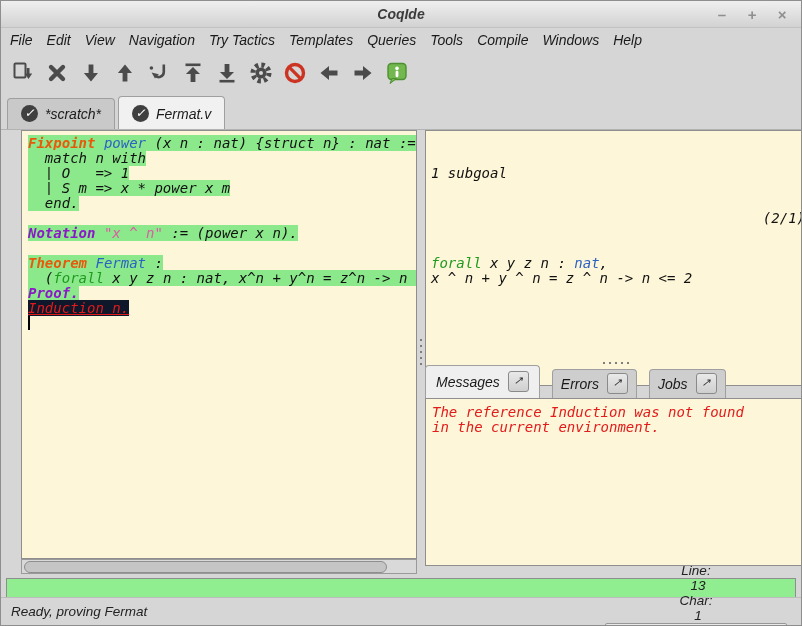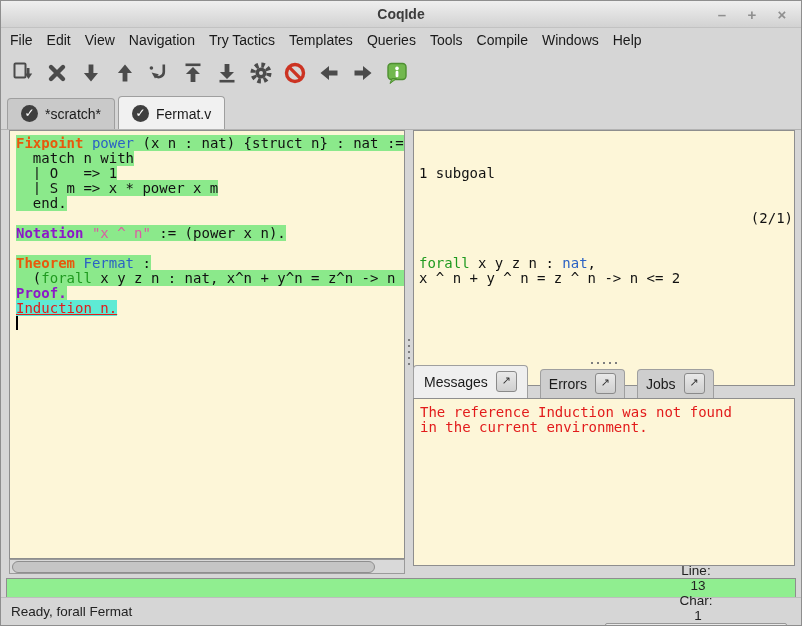--- a/index.html
+++ b/index.html
@@ -1,18 +1,18 @@
 <!DOCTYPE html>
 <html><head>
 <meta charset="utf-8">
 <style>
   html,body{margin:0;padding:0;background:#bfbfbf;}
   .window{position:relative;width:802px;height:626px;background:#d6d6d6;
     border:1px solid #8e8e8e;box-sizing:border-box;overflow:hidden;
-    font-family:"Liberation Sans",sans-serif;color:#1a1a1a;}
+    font-family:"Liberation Sans",sans-serif;color:#1a1a1a;font-style:italic;}
   
   .titlebar{position:absolute;top:0;left:0;right:0;height:26px;
     background:linear-gradient(#efefef,#d2d2d2);border-bottom:1px solid #c2c2c2;
     display:flex;align-items:center;justify-content:center;}
   .title{font-size:14px;font-weight:bold;color:#3c3c3c;}
   .win-controls{position:absolute;right:8px;top:0;height:26px;display:flex;gap:8px;align-items:center;}
   .win-btn{width:22px;height:22px;display:flex;align-items:center;justify-content:center;
     color:#8f8f8f;font-size:15px;font-weight:bold;cursor:default;}
   
   .menubar{position:absolute;top:26px;left:0;right:0;height:26px;display:flex;
@@ -26,30 +26,30 @@
   
   .tabbar{position:absolute;top:93px;left:0;right:0;height:35px;display:flex;
     align-items:flex-end;padding:0 0 0 6px;border-bottom:1px solid #b3b3b3;}
   .doc-tab{display:flex;align-items:center;gap:7px;padding:6px 13px 7px;margin-right:3px;
     background:#c9c9c9;border:1px solid #9f9f9f;border-bottom:none;
     border-radius:4px 4px 0 0;font-size:14px;}
   .doc-tab.active{background:#f1f1f1;padding-top:8px;}
   .check-badge{width:17px;height:17px;border-radius:50%;background:#3f3f3f;color:#fff;
     font-size:12px;line-height:17px;text-align:center;flex:0 0 17px;}
   
-  .main{position:absolute;top:128px;left:0;right:0;height:446px;}
+  .main{position:absolute;top:128px;left:12px;right:0;height:446px;}
   .pane{position:absolute;background:#FDF6D8;border:1px solid #8e8e8e;box-sizing:border-box;
     font-family:"DejaVu Sans Mono",monospace;font-size:14px;line-height:15px;
     white-space:pre;overflow:hidden;color:#111;}
   .code-pane{left:8px;top:1px;width:396px;height:429px;padding:5px 0 0 6px;}
   .goal-pane{left:412px;top:1px;width:382px;height:256px;padding:5px 11px 0 5px;}
   .msg-pane{left:412px;top:269px;width:382px;height:168px;padding:6px 0 0 6px;}
   .code-line{min-height:15px;}
   .hl-processed{background:#8BE98B;}
-  .hl-error{background:#5eead4;margin-top:41px;}
+  .hl-error{background:#0f172a;margin-top:41px;}
   .c-vernac{color:#E8590C;font-weight:bold;}
   .c-name{color:#2B62C4;}
   .c-purple{color:#8C18C8;font-weight:bold;}
   .c-string{color:#DB5DA2;}
   .c-gkw{color:#1F9A1F;}
   .c-error{color:#E21B1B;text-decoration:underline;}
   .c-plain{color:#111;}
   .caret{display:inline-block;width:1.5px;height:14px;background:#000;vertical-align:-2px;}
   .goal-sep{display:flex;width:374px;}
   .goal-sep .underscores{overflow:hidden;flex:1;}
@@ -246,21 +246,21 @@
         <span class="detach-btn"><span>↗</span></span>
       </span>
     </div>
 
     <div class="pane msg-pane"><div class="msg-line">The reference Induction was not found</div><div class="msg-line">in the current environment.</div></div>
   </div>
 
   <div class="progress"></div>
 
   <div class="statusbar">
-    <span>Ready, forall Fermat</span>
+    <span>Ready, proving Fermat</span>
     <span class="sb-right">
       <span>Line:</span>
       <span class="sb-val">13</span>
       <span>Char:</span>
       <span class="sb-val">1</span>
       <span class="coq-status">Coq is ready</span>
       <span class="jobs">0 / 1</span>
     </span>
   </div>
 

